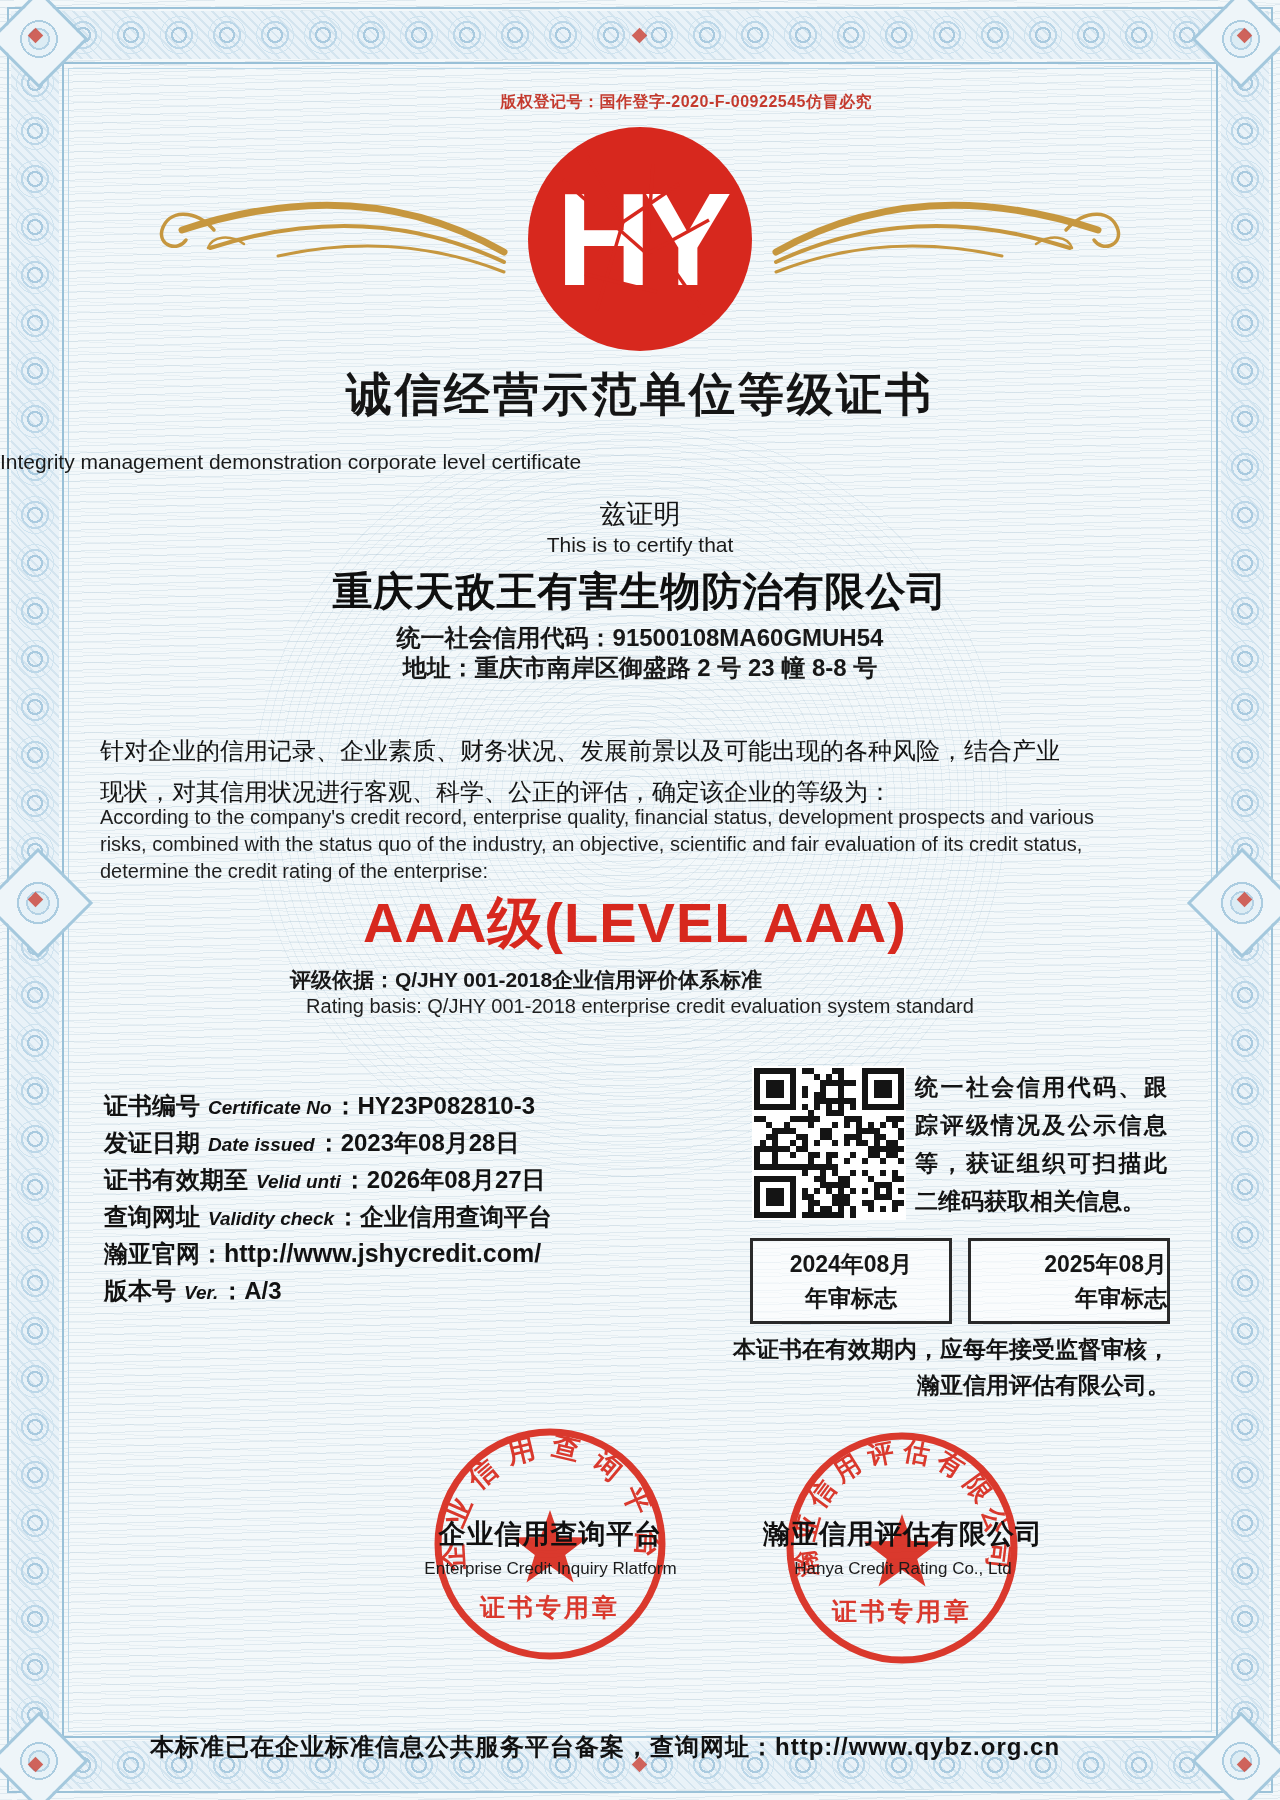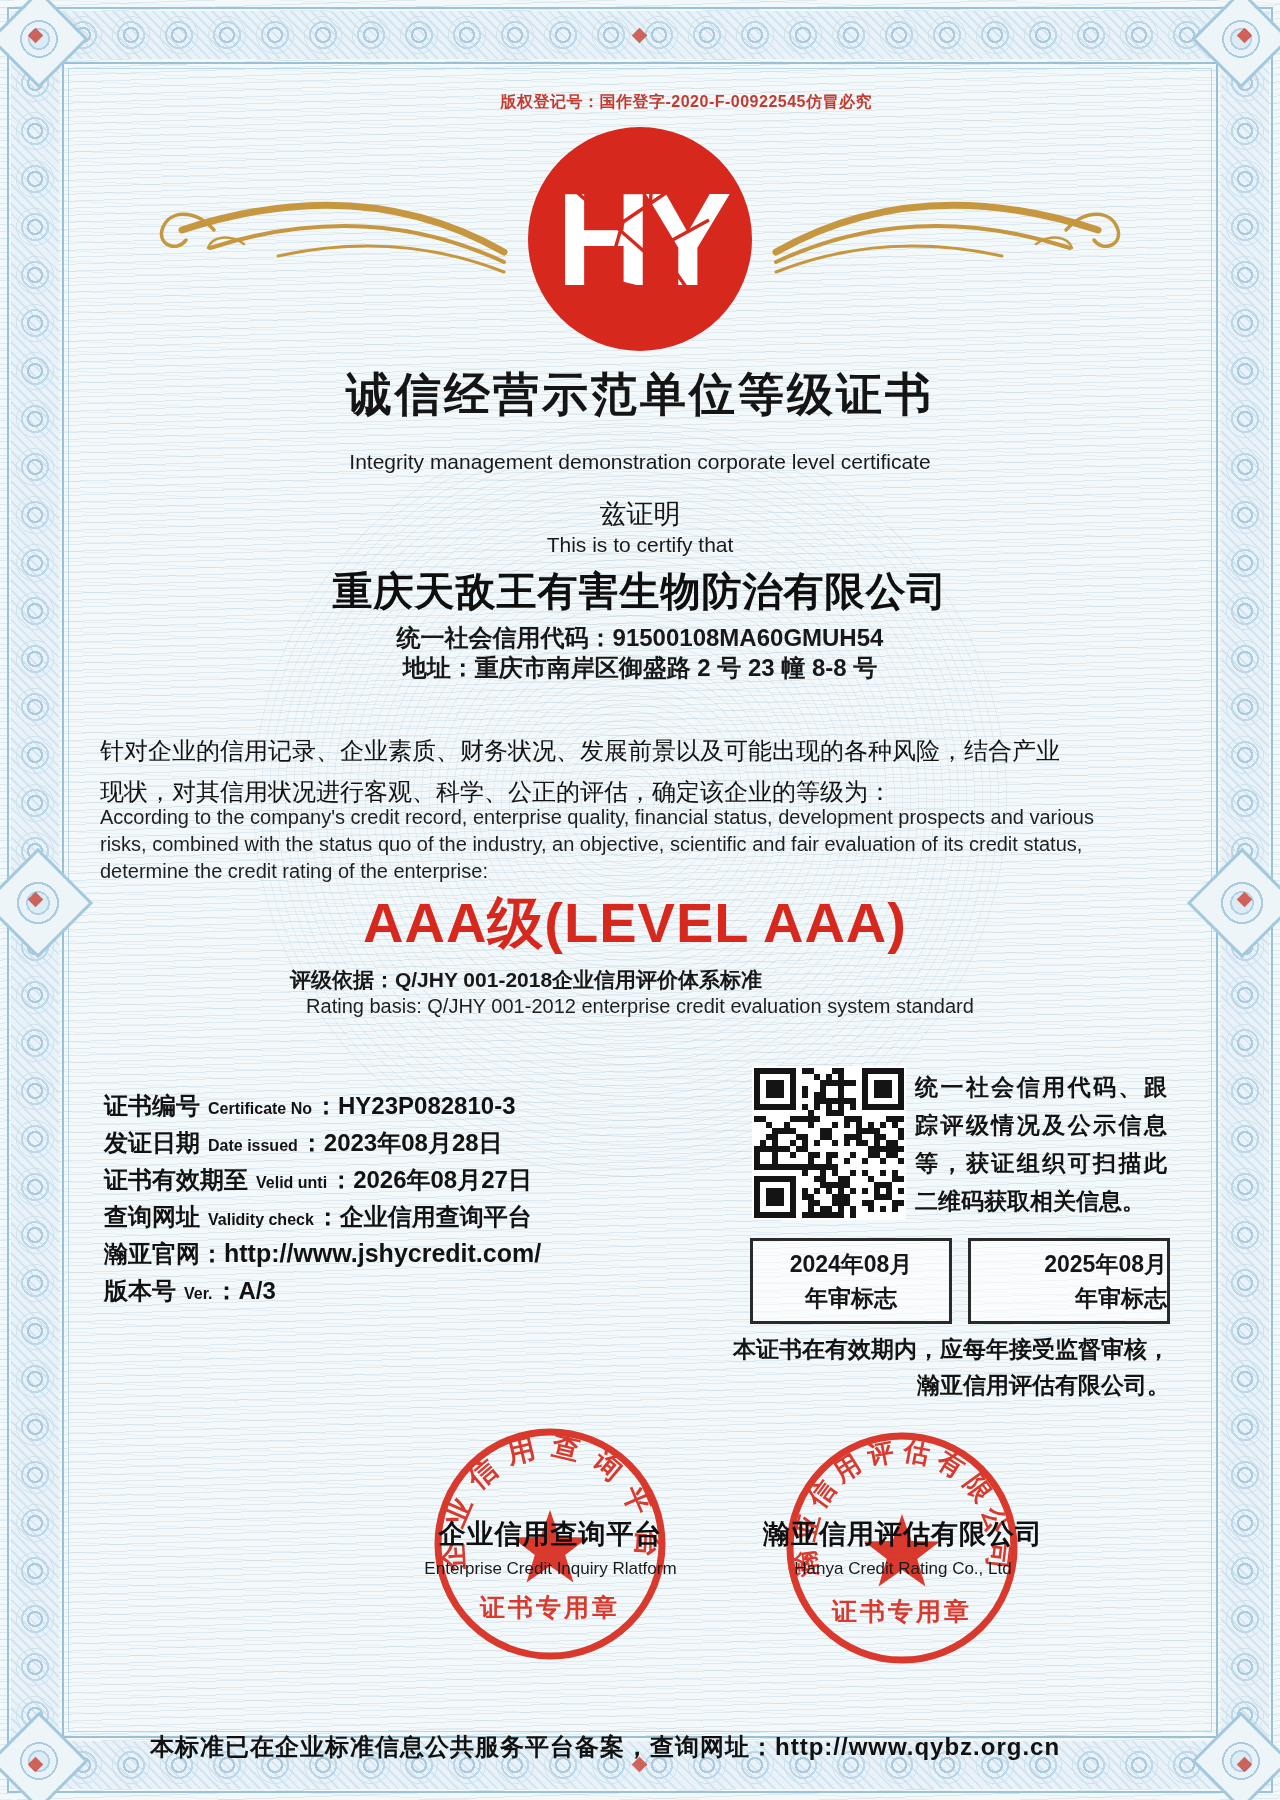--- a/index.html
+++ b/index.html
@@ -35,34 +35,34 @@
   .rd-l{left:30px;top:894px;} .rd-r{right:30px;top:894px;} .rd-t{left:634px;top:30px;} .rd-b{left:634px;bottom:30px;}
   .watermark-rings{position:absolute;left:250px;top:420px;width:760px;height:760px;border-radius:50%;z-index:1;
     background:repeating-radial-gradient(circle, rgba(125,165,192,.13) 0 1px, transparent 1px 8px);}
   
   .abs{position:absolute;z-index:5;}
   .copyright{top:92px;right:408px;font-size:16px;font-weight:bold;color:#c43a2e;letter-spacing:.5px;}
   .logo-wrap{left:523px;top:122px;width:234px;height:234px;}
   .flourish{top:190px;width:356px;height:110px;}
   .fl-left{left:152px;} .fl-right{left:772px;transform:scaleX(-1);}
   .title-cn{left:0;width:1280px;top:364px;text-align:center;font-size:46px;font-weight:bold;letter-spacing:3px;color:#151515;}
-  .title-en{left:0;width:1280px;top:450px;text-align:center;font-size:21px;color:#1a1a1a;}
+  .title-en{left:0;width:1280px;top:450px;font-size:21px;color:#1a1a1a;}
   .certify-cn{left:0;width:1280px;top:496px;text-align:center;font-size:27px;color:#161616;}
   .certify-en{left:0;width:1280px;top:533px;text-align:center;font-size:21px;color:#1a1a1a;}
   .company{left:0;width:1280px;top:564px;text-align:center;font-size:40px;font-weight:bold;letter-spacing:1px;color:#0f0f0f;}
   .credit-code{left:0;width:1280px;top:622px;text-align:center;font-size:24px;font-weight:600;color:#181818;}
   .address{left:0;width:1280px;top:652px;text-align:center;font-size:24px;font-weight:600;color:#181818;}
   .para-cn{left:100px;top:730px;width:1070px;font-size:24px;line-height:41px;color:#141414;}
   .para-en{left:100px;top:804px;width:1040px;font-size:20px;line-height:27px;color:#1f1f1f;}
   .rating{left:0;width:1270px;top:886px;text-align:center;font-size:56px;font-weight:bold;color:#d7281e;letter-spacing:1px;}
   .basis-cn{left:0;width:1052px;top:966px;text-align:center;font-size:21px;font-weight:600;color:#181818;}
   .basis-en{left:0;width:1280px;top:995px;text-align:center;font-size:20px;color:#1f1f1f;}
   .details{left:104px;top:1090px;width:560px;}
   .detail-line{height:37px;font-size:24px;font-weight:600;color:#121212;white-space:nowrap;}
-  .den{font-size:16px;font-weight:600;margin:0 2px 0 8px;}
+  .den{font-size:19px;font-weight:600;margin:0 2px 0 8px;font-style:italic;}
   .durl{font-size:25px;}
   .qr-box{left:752px;top:1066px;width:150px;height:150px;background:#fff;padding:2px;}
   .qr-note{left:915px;top:1068px;width:252px;font-size:23px;font-weight:600;line-height:38px;color:#141414;text-align:justify;}
   .annual-box{top:1238px;width:196px;height:74px;border:3px solid #2a2a2a;background:rgba(255,255,255,.55);
     text-align:center;font-size:23px;font-weight:600;color:#161616;padding-top:6px;line-height:34px;}
   .ab-1{left:750px;} .ab-2{left:968px;text-align:right;}
   .annual-note{left:700px;width:470px;text-align:right;font-size:23px;font-weight:600;color:#141414;}
   .an-1{top:1334px;} .an-2{top:1370px;}
   .seal{position:absolute;z-index:4;width:240px;height:240px;opacity:.92;}
   .seal-left{left:430px;top:1424px;} .seal-right{left:782px;top:1428px;}
@@ -148,21 +148,21 @@
   <div class="abs address">地址：重庆市南岸区御盛路 2 号 23 幢 8-8 号</div>
 
   <div class="abs para-cn">
     <div>针对企业的信用记录、企业素质、财务状况、发展前景以及可能出现的各种风险，结合产业</div>
     <div>现状，对其信用状况进行客观、科学、公正的评估，确定该企业的等级为：</div>
   </div>
   <div class="abs para-en">According to the company's credit record, enterprise quality, financial status, development prospects and various risks, combined with the status quo of the industry, an objective, scientific and fair evaluation of its credit status, determine the credit rating of the enterprise:</div>
 
   <div class="abs rating">AAA级(LEVEL AAA)</div>
   <div class="abs basis-cn">评级依据：Q/JHY 001-2018企业信用评价体系标准</div>
-  <div class="abs basis-en">Rating basis: Q/JHY 001-2012 enterprise credit evaluation system standard</div>
+  <div class="abs basis-en">Rating basis: Q/JHY 001-2018 enterprise credit evaluation system standard</div>
 
   <div class="abs details">
     <div class="detail-line"><span>证书编号</span><span class="den">Certificate No</span><span>：HY23P082810-3</span></div>
     <div class="detail-line"><span>发证日期</span><span class="den">Date issued</span><span>：2023年08月28日</span></div>
     <div class="detail-line"><span>证书有效期至</span><span class="den">Velid unti</span><span>：2026年08月27日</span></div>
     <div class="detail-line"><span>查询网址</span><span class="den">Validity check</span><span>：企业信用查询平台</span></div>
     <div class="detail-line"><span>瀚亚官网：</span><span class="durl">http://www.jshycredit.com/</span></div>
     <div class="detail-line"><span>版本号</span><span class="den">Ver.</span><span>：A/3</span></div>
   </div>
 

